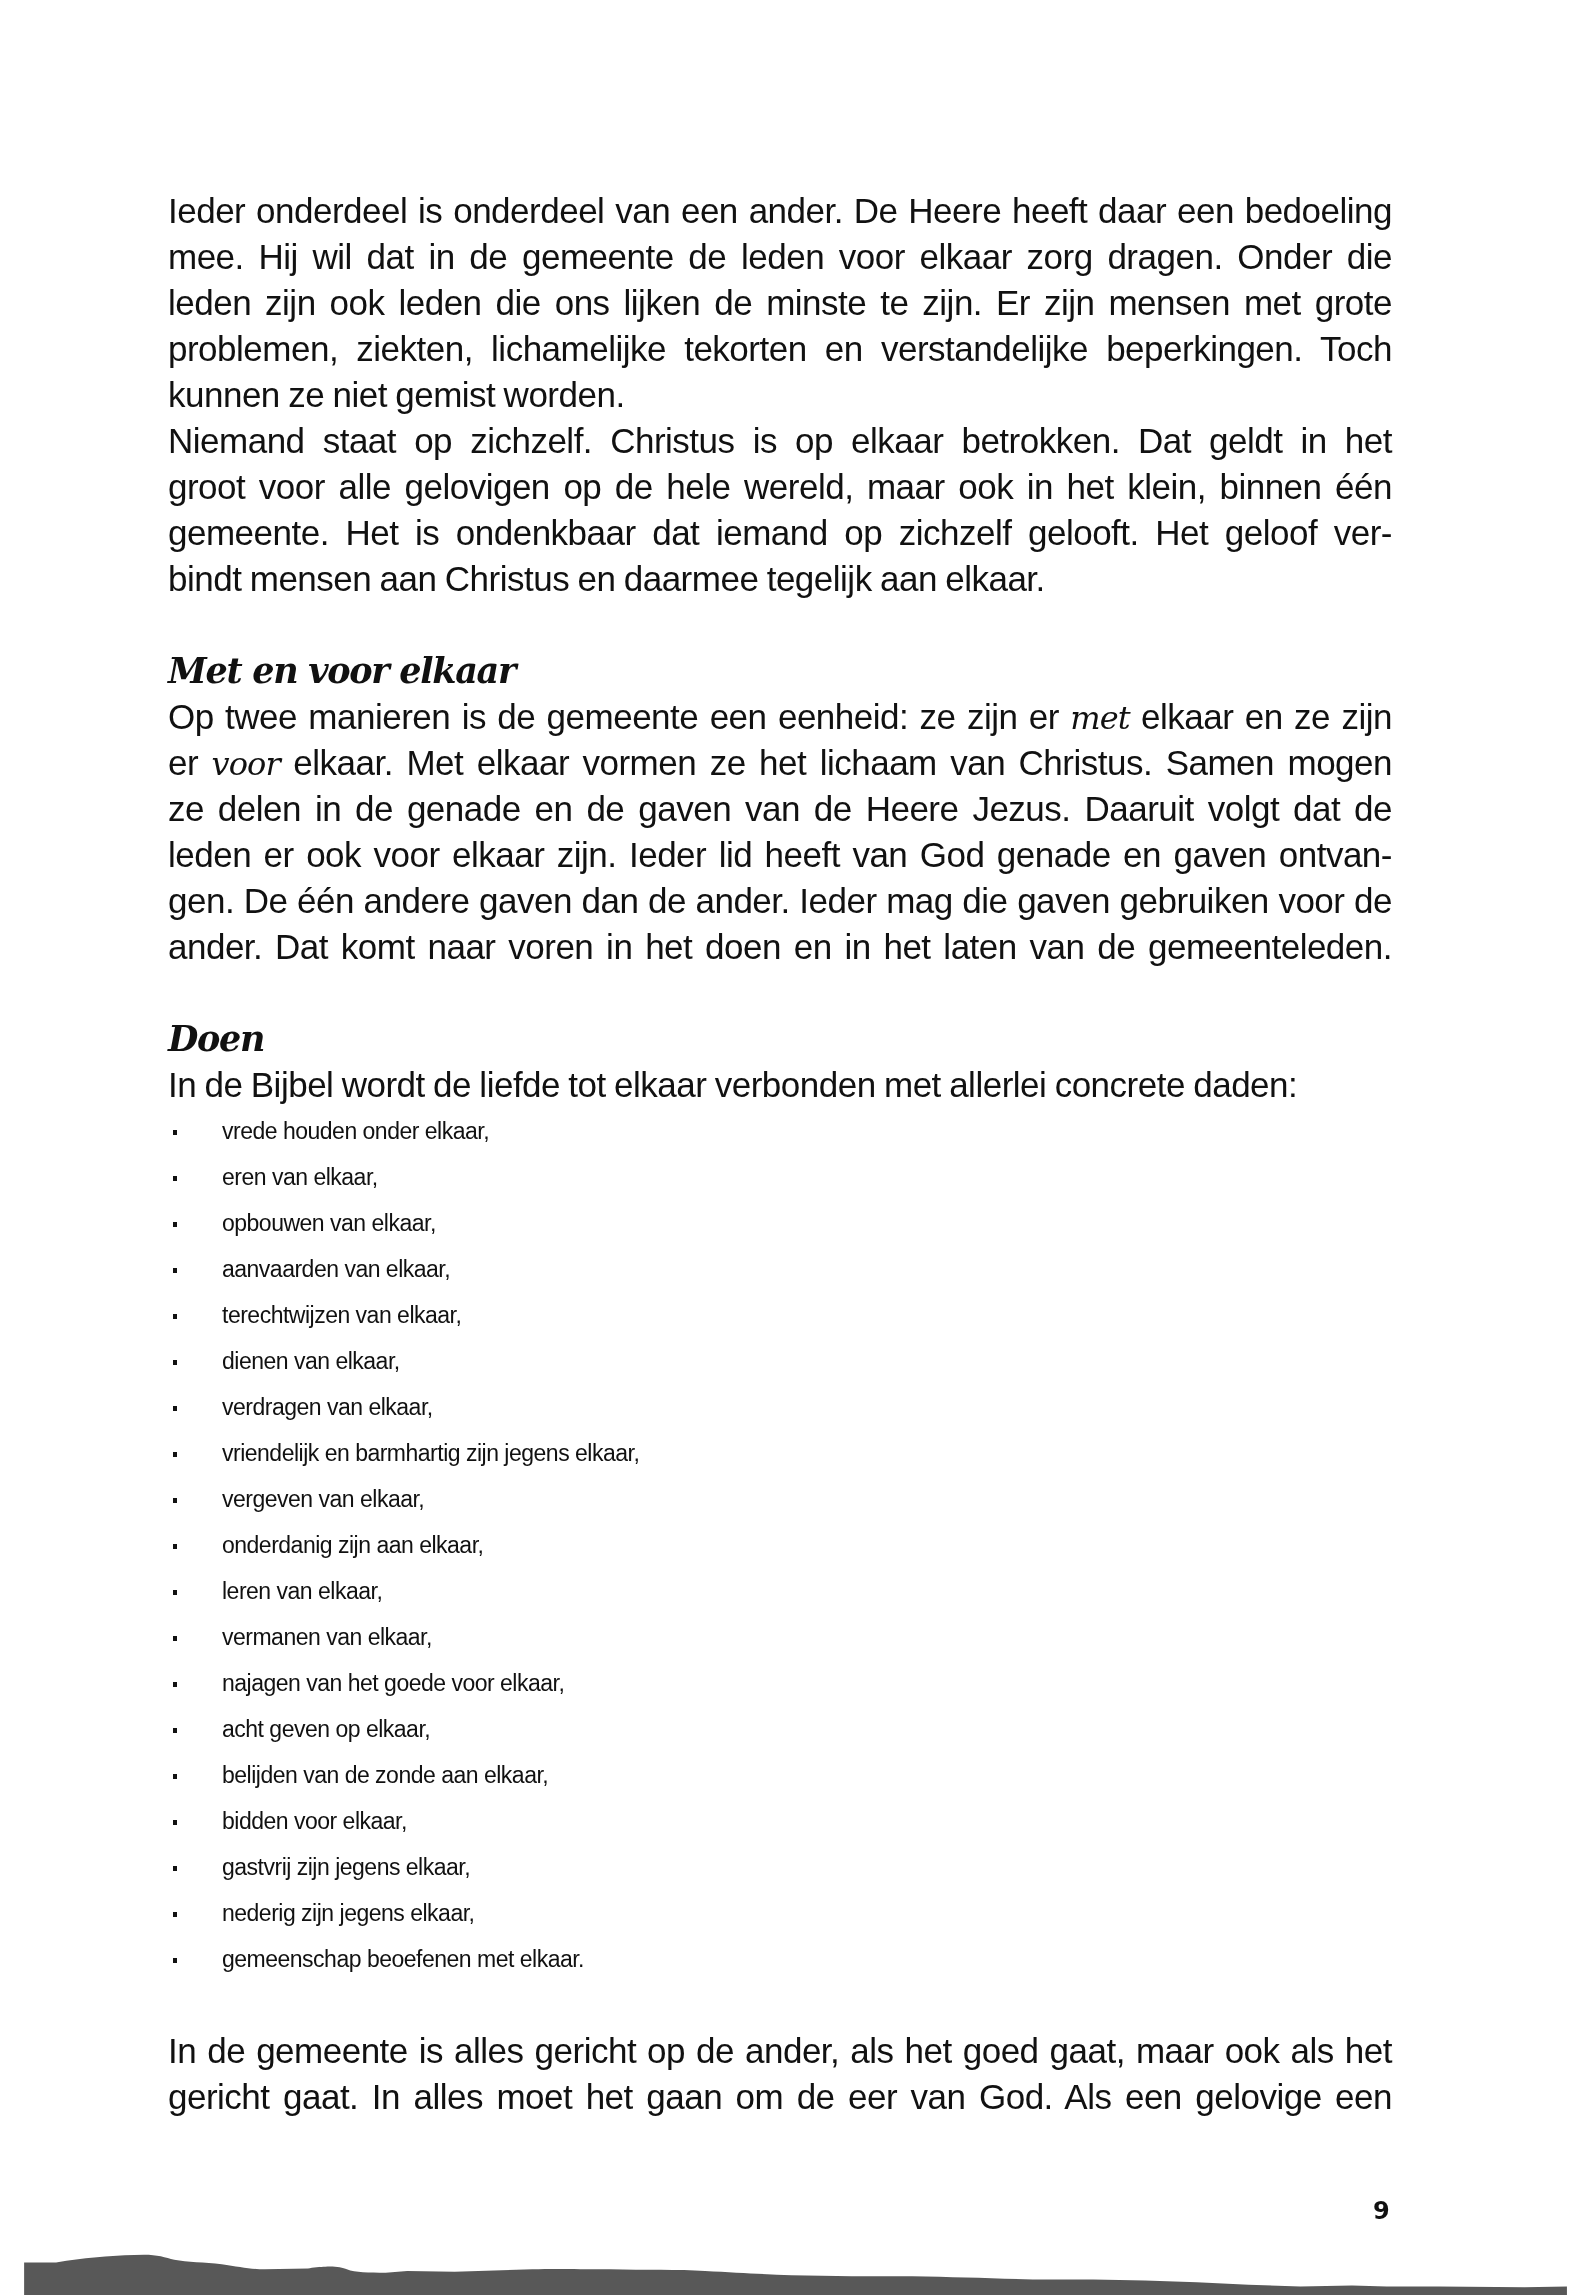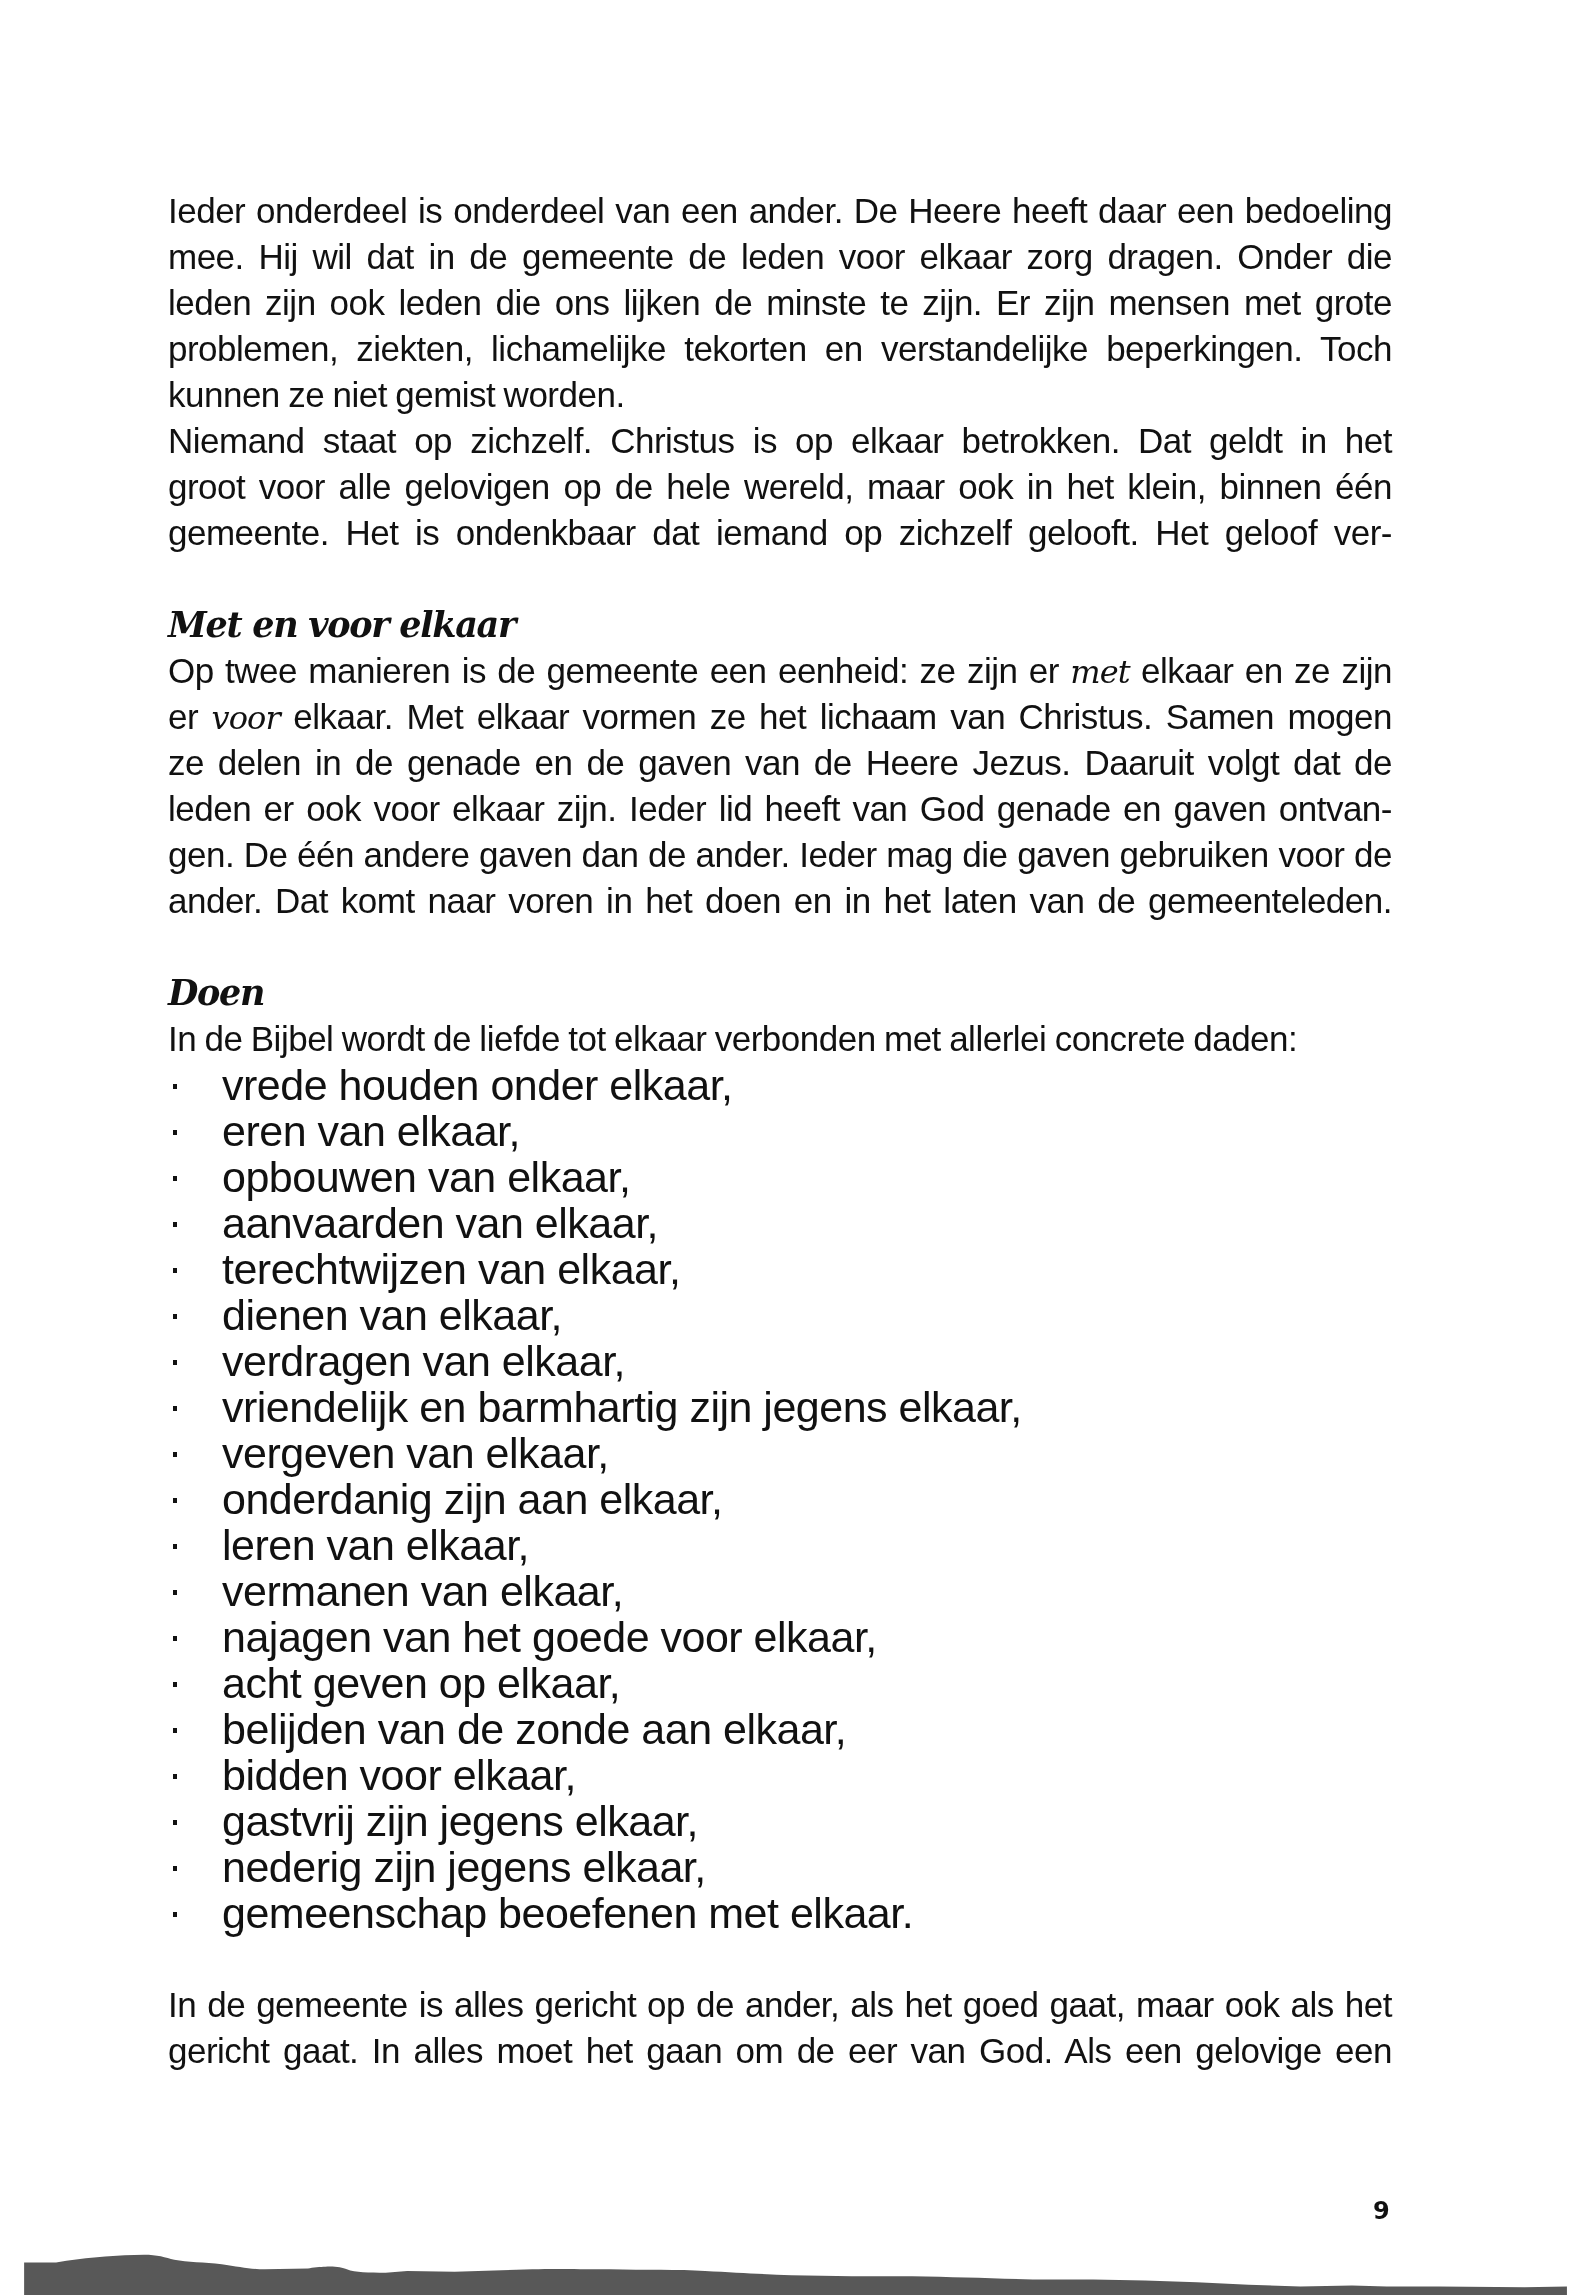--- a/index.html
+++ b/index.html
@@ -30,21 +30,21 @@
       font-family: "DejaVu Serif", serif;
       font-style: italic; font-weight: bold;
       font-size: 35px; line-height: 46px; height: 46px;
       letter-spacing: -1.3px;
     }
     .gap { display: block; height: 46px; }
     em.it { font-family: "DejaVu Serif", serif; font-style: italic; font-size: 32px; letter-spacing: -0.9px; }
     .bullet-list { list-style: none; margin: 0; padding: 0; }
     .bullet-item {
       position: relative; display: block;
-      font-size: 43px; line-height: 46px; height: 46px;
+      font-size: 23px; line-height: 46px; height: 46px;
       padding-left: 54px; letter-spacing: -0.5px; white-space: nowrap;
     }
     .bullet-dot {
       position: absolute; left: 5.2px; top: 21.6px; width: 4.3px; height: 5.2px; background: #111;
     }
     .page-number {
       position: absolute; left: 1367px; top: 2197px;
       font-family: "DejaVu Sans", sans-serif; font-weight: bold; font-size: 24px; color: #111;
     }
     .footer-band { position: absolute; left: 0; top: 2235px; width: 1592px; height: 60px; }
@@ -60,20 +60,21 @@
       <span class="line">mee. Hij wil dat in de gemeente de leden voor elkaar zorg dragen. Onder die</span>
       <span class="line">leden zijn ook leden die ons lijken de minste te zijn. Er zijn mensen met grote</span>
       <span class="line">problemen, ziekten, lichamelijke tekorten en verstandelijke beperkingen. Toch</span>
       <span class="line last">kunnen ze niet gemist worden.</span>
     </div>
 
     <div>
       <span class="line">Niemand staat op zichzelf. Christus is op elkaar betrokken. Dat geldt in het</span>
       <span class="line">groot voor alle gelovigen op de hele wereld, maar ook in het klein, binnen één</span>
       <span class="line">gemeente. Het is ondenkbaar dat iemand op zichzelf gelooft. Het geloof ver-</span>
+      <span class="line last">bindt mensen aan Christus en daarmee tegelijk aan elkaar.</span>
     </div>
 
     <span class="gap"></span>
 
     <h2 class="heading" style="margin:0;">Met en voor elkaar</h2>
 
     <div>
       <span class="line"><span>Op twee manieren is de gemeente een eenheid: ze zijn er </span><em class="it">met</em><span> elkaar en ze zijn</span></span>
       <span class="line"><span>er </span><em class="it">voor</em><span> elkaar. Met elkaar vormen ze het lichaam van Christus. Samen mogen</span></span>
       <span class="line">ze delen in de genade en de gaven van de Heere Jezus. Daaruit volgt dat de</span>

